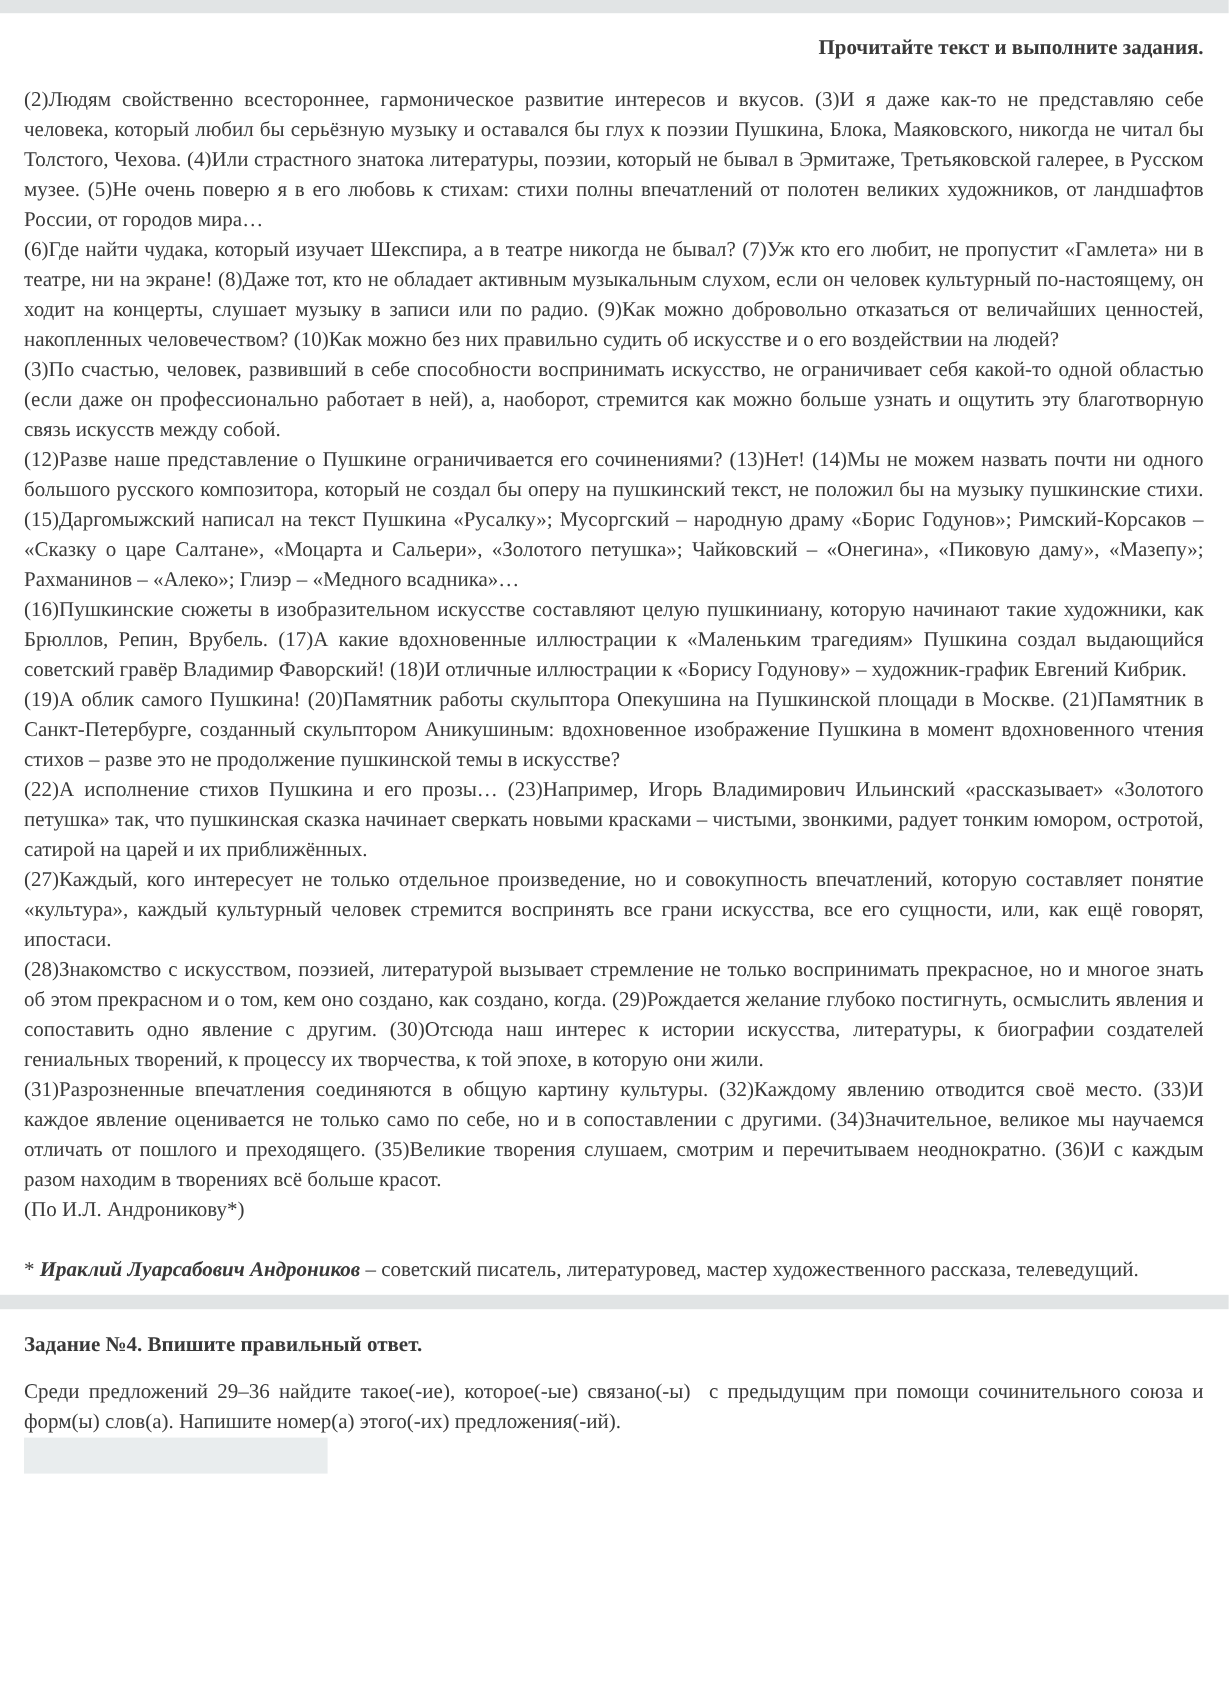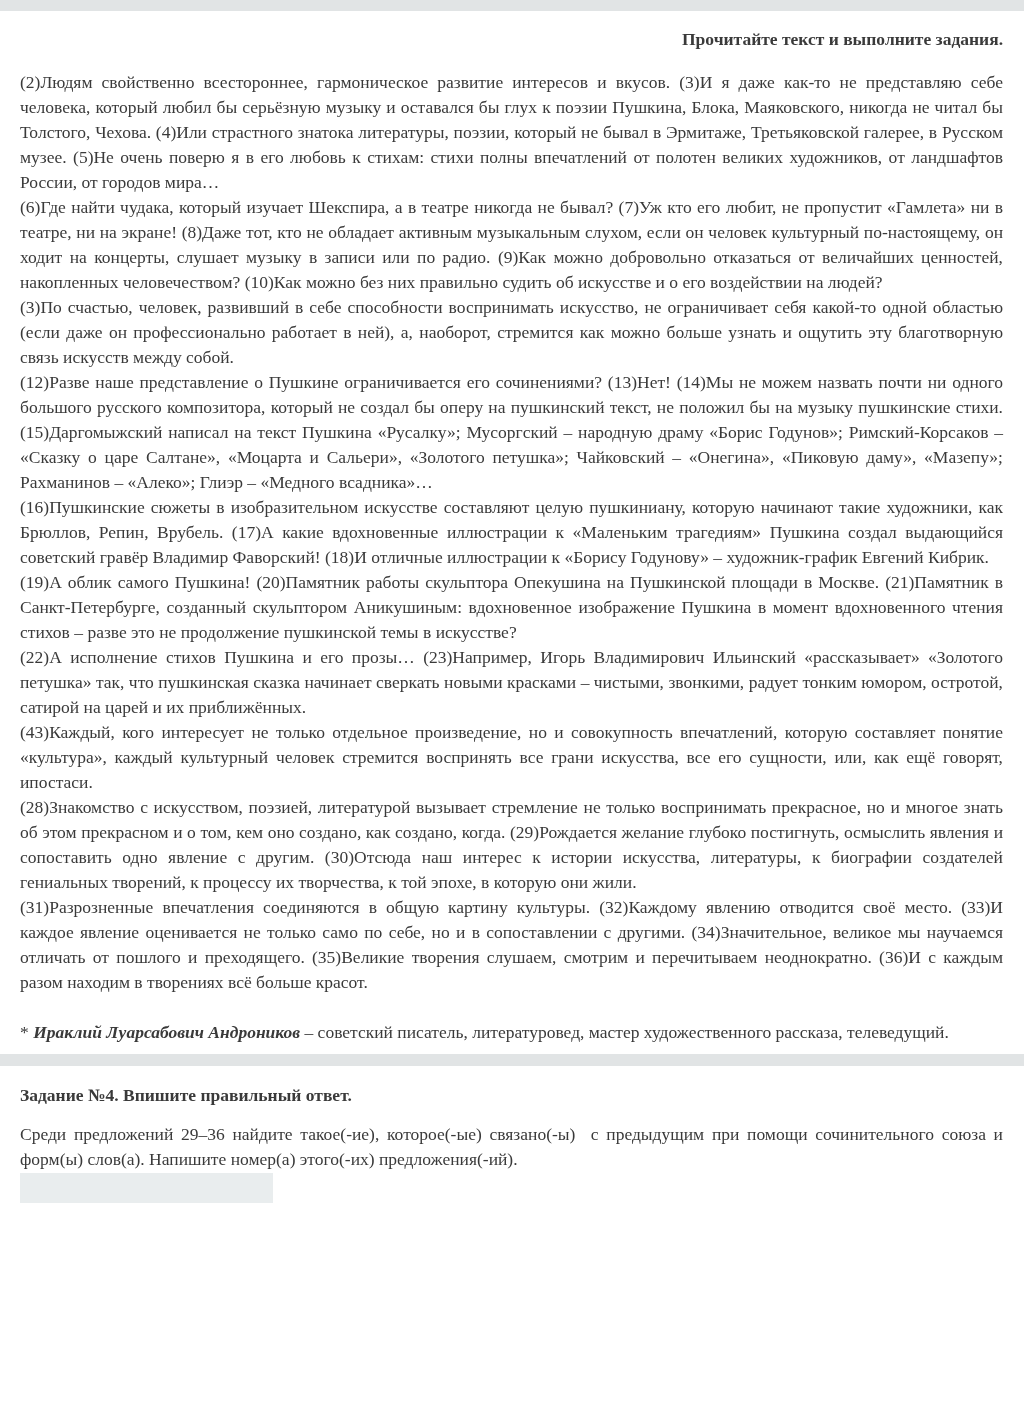--- a/index.html
+++ b/index.html
@@ -79,23 +79,24 @@
   <p class="reading-title">Прочитайте текст и выполните задания.</p>
 
   <div class="text">
     <p>(2)Людям свойственно всестороннее, гармоническое развитие интересов и вкусов. (3)И я даже как-то не представляю себе человека, который любил бы серьёзную музыку и оставался бы глух к поэзии Пушкина, Блока, Маяковского, никогда не читал бы Толстого, Чехова. (4)Или страстного знатока литературы, поэзии, который не бывал в Эрмитаже, Третьяковской галерее, в Русском музее. (5)Не очень поверю я в его любовь к стихам: стихи полны впечатлений от полотен великих художников, от ландшафтов России, от городов мира…</p>
     <p>(6)Где найти чудака, который изучает Шекспира, а в театре никогда не бывал? (7)Уж кто его любит, не пропустит «Гамлета» ни в театре, ни на экране! (8)Даже тот, кто не обладает активным музыкальным слухом, если он человек культурный по-настоящему, он ходит на концерты, слушает музыку в записи или по радио. (9)Как можно добровольно отказаться от величайших ценностей, накопленных человечеством? (10)Как можно без них правильно судить об искусстве и о его воздействии на людей?</p>
     <p>(3)По счастью, человек, развивший в себе способности воспринимать искусство, не ограничивает себя какой-то одной областью (если даже он профессионально работает в ней), а, наоборот, стремится как можно больше узнать и ощутить эту благотворную связь искусств между собой.</p>
     <p>(12)Разве наше представление о Пушкине ограничивается его сочинениями? (13)Нет! (14)Мы не можем назвать почти ни одного большого русского композитора, который не создал бы оперу на пушкинский текст, не положил бы на музыку пушкинские стихи. (15)Даргомыжский написал на текст Пушкина «Русалку»; Мусоргский – народную драму «Борис Годунов»; Римский-Корсаков – «Сказку о царе Салтане», «Моцарта и Сальери», «Золотого петушка»; Чайковский – «Онегина», «Пиковую даму», «Мазепу»; Рахманинов – «Алеко»; Глиэр – «Медного всадника»…</p>
     <p>(16)Пушкинские сюжеты в изобразительном искусстве составляют целую пушкиниану, которую начинают такие художники, как Брюллов, Репин, Врубель. (17)А какие вдохновенные иллюстрации к «Маленьким трагедиям» Пушкина создал выдающийся советский гравёр Владимир Фаворский! (18)И отличные иллюстрации к «Борису Годунову» – художник-график Евгений Кибрик.</p>
     <p>(19)А облик самого Пушкина! (20)Памятник работы скульптора Опекушина на Пушкинской площади в Москве. (21)Памятник в Санкт-Петербурге, созданный скульптором Аникушиным: вдохновенное изображение Пушкина в момент вдохновенного чтения стихов – разве это не продолжение пушкинской темы в искусстве?</p>
     <p>(22)А исполнение стихов Пушкина и его прозы… (23)Например, Игорь Владимирович Ильинский «рассказывает» «Золотого петушка» так, что пушкинская сказка начинает сверкать новыми красками – чистыми, звонкими, радует тонким юмором, остротой, сатирой на царей и их приближённых.</p>
-    <p>(43)Каждый, кого интересует не только отдельное произведение, но и совокупность впечатлений, которую составляет понятие «культура», каждый культурный человек стремится воспринять все грани искусства, все его сущности, или, как ещё говорят, ипостаси.</p>
+    <p>(27)Каждый, кого интересует не только отдельное произведение, но и совокупность впечатлений, которую составляет понятие «культура», каждый культурный человек стремится воспринять все грани искусства, все его сущности, или, как ещё говорят, ипостаси.</p>
     <p>(28)Знакомство с искусством, поэзией, литературой вызывает стремление не только воспринимать прекрасное, но и многое знать об этом прекрасном и о том, кем оно создано, как создано, когда. (29)Рождается желание глубоко постигнуть, осмыслить явления и сопоставить одно явление с другим. (30)Отсюда наш интерес к истории искусства, литературы, к биографии создателей гениальных творений, к процессу их творчества, к той эпохе, в которую они жили.</p>
     <p>(31)Разрозненные впечатления соединяются в общую картину культуры. (32)Каждому явлению отводится своё место. (33)И каждое явление оценивается не только само по себе, но и в сопоставлении с другими. (34)Значительное, великое мы научаемся отличать от пошлого и преходящего. (35)Великие творения слушаем, смотрим и перечитываем неоднократно. (36)И с каждым разом находим в творениях всё больше красот.</p>
+    <p class="attribution">(По И.Л. Андроникову*)</p>
   </div>
 
   <p class="footnote"><span>* </span><span class="author">Ираклий Луарсабович Андроников</span><span> – советский писатель, литературовед, мастер художественного рассказа, телеведущий.</span></p>
 </div>
 
 <div class="section-divider"></div>
 
 <div class="content">
   <p class="task-title">Задание №4. Впишите правильный ответ.</p>
   <p class="task-instruction">Среди предложений 29–36 найдите такое(-ие), которое(-ые) связано(-ы)&nbsp; с предыдущим при помощи сочинительного союза и форм(ы) слов(а). Напишите номер(а) этого(-их) предложения(-ий).</p>

